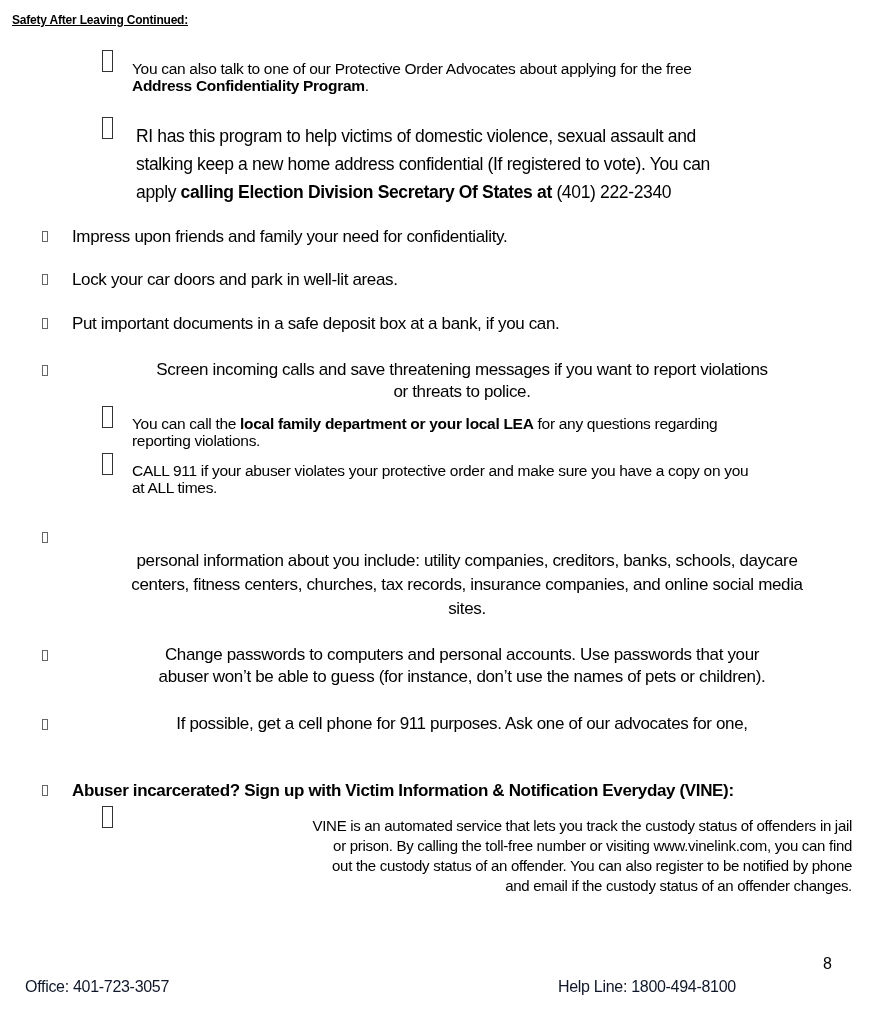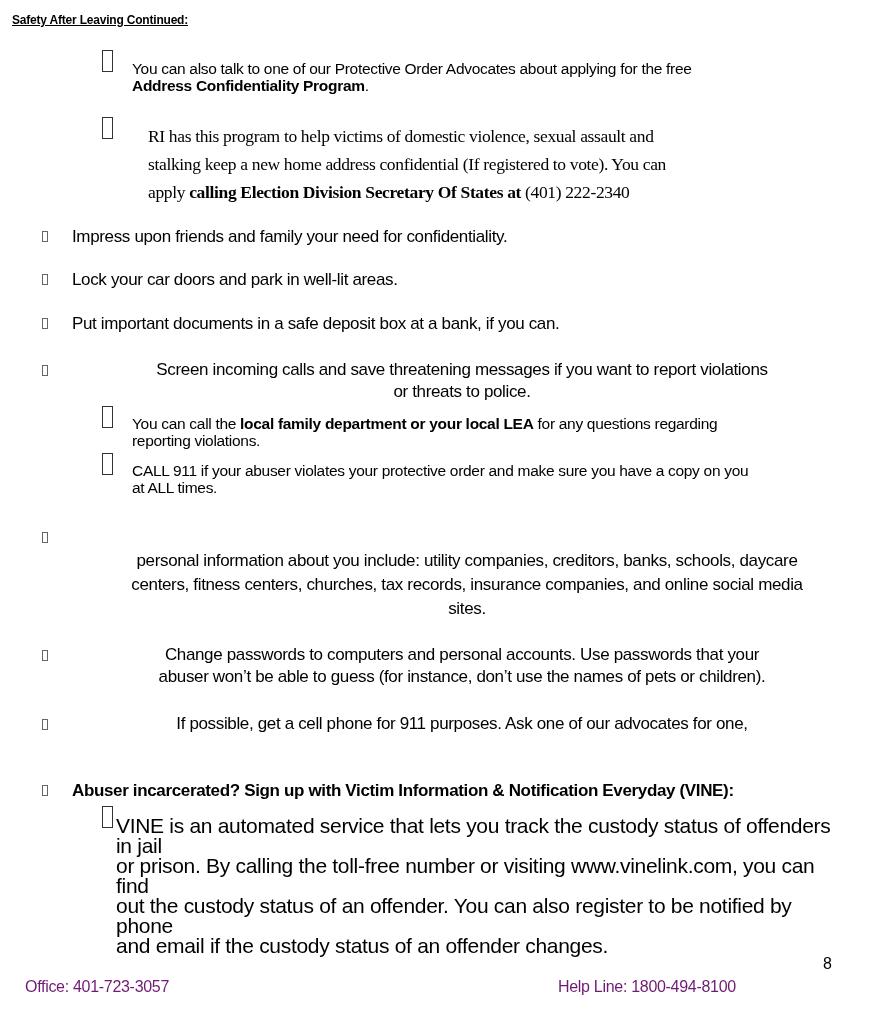--- a/index.html
+++ b/index.html
@@ -5,37 +5,37 @@
     html, body { margin:0; padding:0; background:#ffffff; }
     body { width:872px; height:1024px; position:relative; overflow:hidden;
            font-family:"Liberation Sans", sans-serif; color:#000; }
     .abs { position:absolute; }
     .title { left:12px; top:13px; font-size:12px; font-weight:bold; text-decoration:underline; letter-spacing:-0.2px; }
     .txt { font-size:17px; line-height:23px; letter-spacing:-0.35px;text-align:center; }
     .txt-s { font-size:15.5px; line-height:17px; letter-spacing:-0.3px; }
     .txt-l { font-size:17.5px; line-height:28px; letter-spacing:-0.35px; }
     .bul-main { width:6px; height:11px; border:1px solid #666; box-sizing:border-box; }
     .bul-sub { width:11px; height:22px; border:1.3px solid #333; box-sizing:border-box; }
-    .foot { font-size:16px; color:#701a75; letter-spacing:-0.3px; }
+    .foot { font-size:16px; color:#0f172a; letter-spacing:-0.3px; }
     .pnum { font-size:16px; }
     b { font-weight:bold; }
   </style>
 </head>
 <body>
 
 <div class="abs title">Safety After Leaving Continued:</div>
 
 <div class="abs bul-sub" style="left:102px;top:50px;"></div>
 <div class="abs txt-s" style="left:132px;top:60px;width:700px;">
   <span>You can also talk to one of our Protective Order Advocates about applying for the free</span><br>
   <b>Address Confidentiality Program</b><span>.</span>
 </div>
 
 <div class="abs bul-sub" style="left:102px;top:117px;"></div>
-<div class="abs txt-l" style="left:148px;top:122px;width:720px;font-family:Liberation Serif, serif;">
+<div class="abs txt-l" style="left:136px;top:122px;width:720px;">
   <span>RI has this program to help victims of domestic violence, sexual assault and</span><br>
   <span>stalking keep a new home address confidential (If registered to vote). You can</span><br>
   <span>apply </span><b>calling Election Division Secretary Of States at</b><span> (401) 222-2340</span>
 </div>
 
 <div class="abs bul-main" style="left:42px;top:231px;"></div>
 <div class="abs txt" style="left:72px;top:225px;">Impress upon friends and family your need for confidentiality.</div>
 
 <div class="abs bul-main" style="left:42px;top:274px;"></div>
 <div class="abs txt" style="left:72px;top:268px;">Lock your car doors and park in well-lit areas.</div>
@@ -77,21 +77,21 @@
 
 <div class="abs bul-main" style="left:42px;top:719px;"></div>
 <div class="abs txt" style="left:72px;top:713px;line-height:22px;width:780px;">
   <span>If possible, get a cell phone for 911 purposes. Ask one of our advocates for one,</span><br>
 </div>
 
 <div class="abs bul-main" style="left:42px;top:785px;"></div>
 <div class="abs txt" style="left:72px;top:779px;font-weight:bold;">Abuser incarcerated? Sign up with Victim Information &amp; Notification Everyday (VINE):</div>
 
 <div class="abs bul-sub" style="left:102px;top:806px;"></div>
-<div class="abs txt-s" style="left:116px;top:816px;line-height:20px;width:720px;font-size:21px;">
+<div class="abs txt-s" style="left:132px;top:816px;line-height:20px;width:720px;font-size:15px;text-align:right;">
   <span>VINE is an automated service that lets you track the custody status of offenders in jail</span><br>
   <span>or prison. By calling the toll-free number or visiting www.vinelink.com, you can find</span><br>
   <span>out the custody status of an offender. You can also register to be notified by phone</span><br>
   <span>and email if the custody status of an offender changes.</span>
 </div>
 
 <div class="abs pnum" style="left:823px;top:955px;">8</div>
 <div class="abs foot" style="left:25px;top:978px;">Office: 401-723-3057</div>
 <div class="abs foot" style="left:558px;top:978px;">Help Line: 1800-494-8100</div>
 

